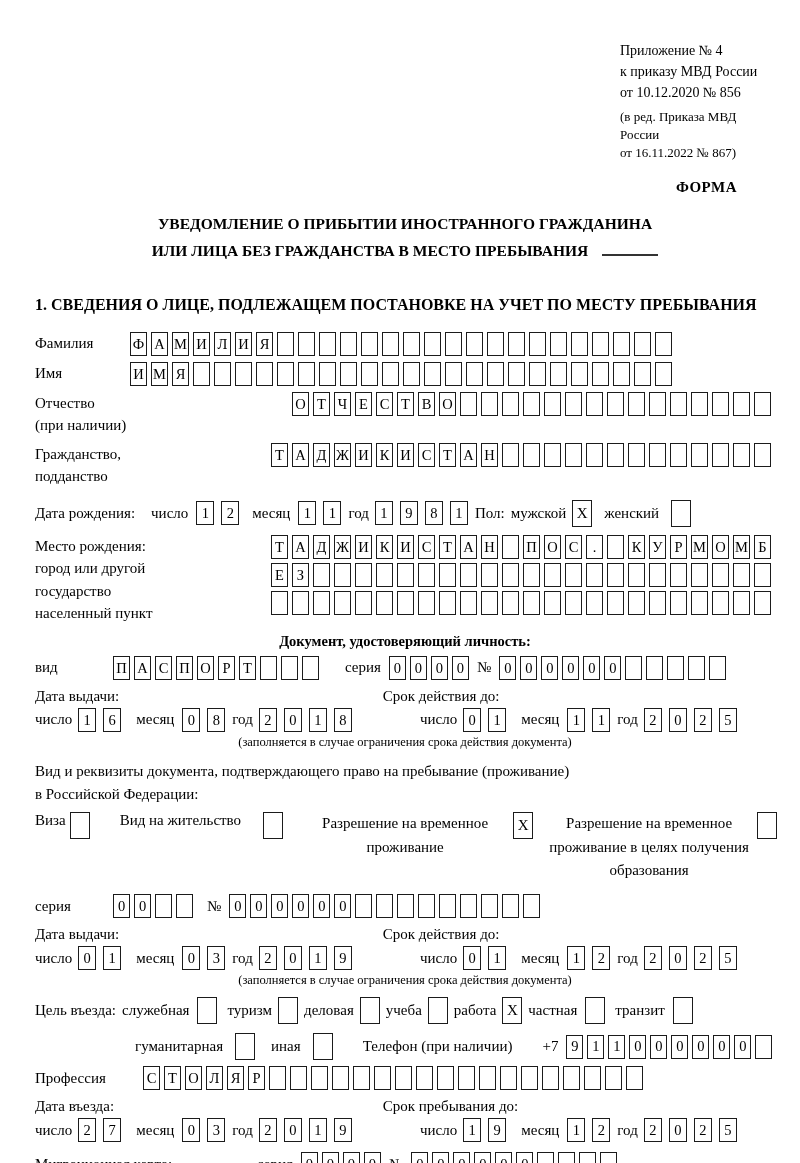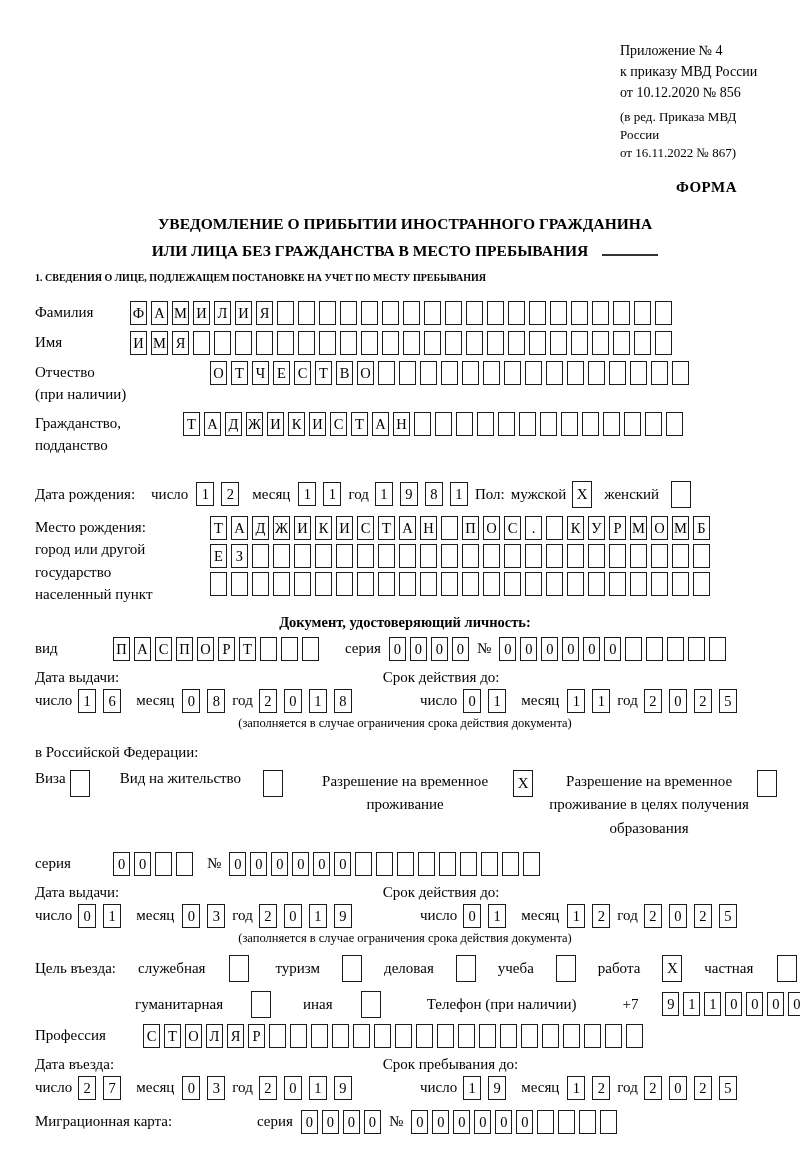--- a/index.html
+++ b/index.html
@@ -6,23 +6,23 @@
   html,body{margin:0;padding:0;background:#e8e8e8;}
   .page{width:800px;min-height:1163px;margin:0 auto;background:#fff;color:#000;
         font-family:"Liberation Serif","DejaVu Serif",serif;font-size:15px;
         padding:40px 25px 12px 35px;position:relative;}
   .hdr{margin-left:585px;font-size:14px;line-height:1.5;}
   .hdr .amend{font-size:13px;line-height:1.4;}
   .hdr .amend.first{margin-top:5px;}
   .forma{text-align:right;font-weight:bold;font-size:15px;margin:16px 38px 0 0;letter-spacing:.5px;}
   .title{text-align:center;font-weight:bold;font-size:15.5px;line-height:1.75;margin-top:14px;}
   .uline{display:inline-block;width:56px;border-bottom:2px solid #333;margin-left:14px;}
-  .sec{font-weight:bold;font-size:10px;margin-top:8px;}
+  .sec{font-weight:bold;font-size:16px;margin-top:32px;}
   .row{display:flex;align-items:center;margin-top:6px;}
-  .row.top{align-items:flex-start;}
+  .row.top{align-items:flex-start;justify-content:space-between;}
   .lbl{white-space:nowrap;flex:none;}
   .lblcol{display:flex;flex-direction:column;line-height:1.5;flex:none;}
   .colrows{display:flex;flex-direction:column;gap:4px;}
   .w95{width:95px;}  .w148{width:148px;} .w175{width:175px;}
   .w78{width:78px;}  .w108{width:108px;} .w200{width:200px;}
   .cells{display:inline-flex;flex:none;}
   .cell{display:inline-flex;align-items:center;justify-content:center;flex:none;
         width:17px;height:24px;border:1.5px solid #1b1b1b;margin-right:4px;
         font-size:14.5px;line-height:1;background:#fff;}
   .dates .cell{margin-right:7px;width:18px;}
@@ -38,21 +38,21 @@
   .dh{text-align:left;}
   .dh.l{width:47%;} .dh.r{width:53%;}
   .dline{display:flex;align-items:center;margin-top:3px;}
   .dgroup{display:flex;align-items:center;flex:none;}
   .dgroup.l{width:385px;}
   .dnote{font-size:12.5px;text-align:center;margin-top:3px;}
   .twoline{line-height:1.55;margin-top:10px;}
   .vrow{display:flex;align-items:flex-start;margin-top:6px;}
   .vitem{display:flex;align-items:flex-start;flex:none;}
   .vlbl{text-align:center;line-height:1.55;}
-  .prow{display:flex;align-items:center;margin-top:9px;gap:16px;}
+  .prow{display:flex;align-items:center;margin-top:9px;}
 </style>
 </head>
 <body>
 
 <div class="page">
 
   <div class="hdr">
     <div>Приложение № 4</div>
     <div>к приказу МВД России</div>
     <div>от 10.12.2020 № 856</div>
@@ -191,21 +191,21 @@
         <span class="cell"></span>
         <span class="cell"></span>
         <span class="cell"></span>
         <span class="cell"></span>
         <span class="cell"></span>
         <span class="cell"></span>
         <span class="cell"></span>
       </span>
   </div>
 
-  <div class="row" style="margin-top:24px;text-align:center;">
+  <div class="row" style="margin-top:12px;text-align:center;">
     <span class="lbl">Дата рождения:</span>
     <span class="lbl ml16 mr8">число</span>
     <span class="cells dates">
         <span class="cell">1</span>
         <span class="cell">2</span>
       </span>
     <span class="lbl ml6 mr8">месяц</span>
     <span class="cells dates">
         <span class="cell">1</span>
         <span class="cell">1</span>
@@ -394,20 +394,21 @@
             <span class="cell">0</span>
             <span class="cell">2</span>
             <span class="cell">5</span>
           </span>
       </span>
     </div>
     <div class="dnote">(заполняется в случае ограничения срока действия документа)</div>
   </div>
 
   <div class="twoline">
+    <div>Вид и реквизиты документа, подтверждающего право на пребывание (проживание)</div>
     <div>в Российской Федерации:</div>
   </div>
 
   <div class="vrow">
     <span class="vitem">
       <span class="lbl">Виза</span>
       <span class="cbox ml4"></span>
     </span>
     <span class="vitem ml30">
       <span class="lbl">Вид на жительство</span>

